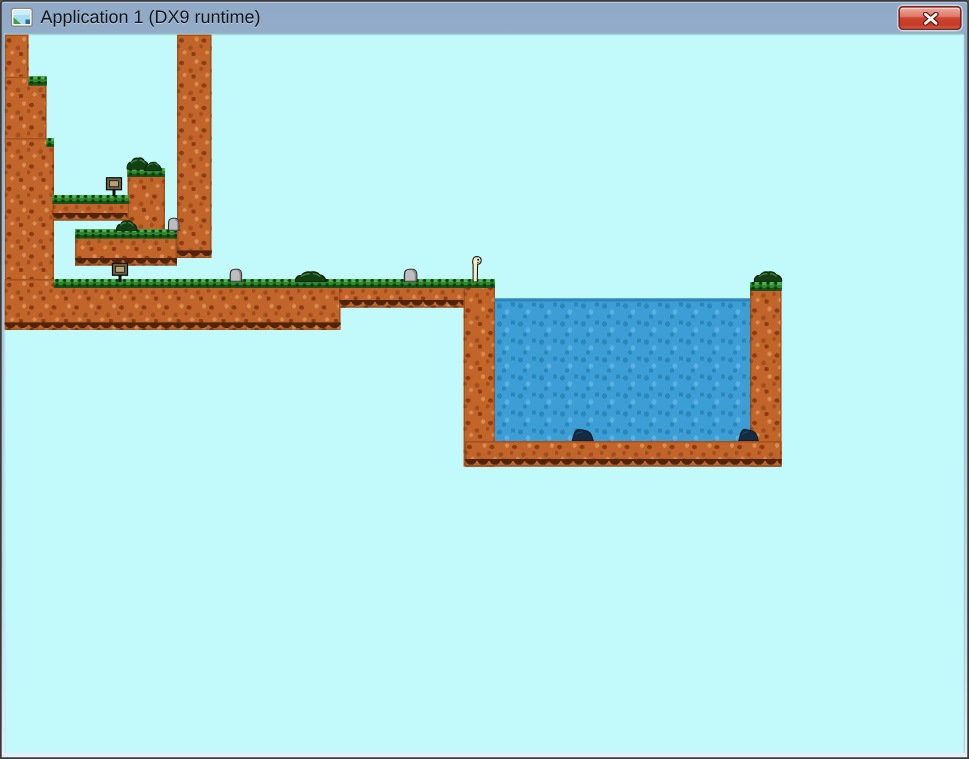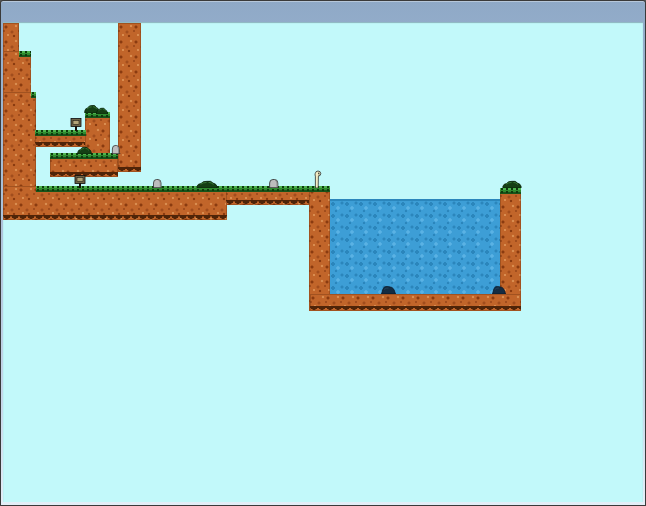--- a/index.html
+++ b/index.html
@@ -80,20 +80,40 @@
     border-top:2px solid var(--water-dark);
   }
   .sprite{position:absolute;}
   .sprite svg{display:block;width:100%;height:100%;}
 </style>
 </head>
 <body>
 
 <div class="window">
 
+  <div class="titlebar">
+    <span class="app-icon">
+      <svg viewBox="0 0 15 13" width="15" height="13">
+        <rect x="0.5" y="0.5" width="14" height="12" rx="1.5" fill="#fbfbfb" stroke="#8a8a8a"></rect>
+        <rect x="2" y="2" width="11" height="9" fill="#a9ddf2"></rect>
+        <rect x="2" y="2" width="11" height="3" fill="#cdeef9"></rect>
+        <path d="M2,11 L2,6.5 L7,11 Z" fill="#3f9e3f"></path>
+        <rect x="10" y="8" width="3" height="3" fill="#2e6b9e"></rect>
+      </svg>
+    </span>
+    <span class="title-text">Application 1 (DX9 runtime)</span>
+    <button class="close-btn">
+      <span style="display:flex;">
+        <svg viewBox="0 0 11 9" width="11" height="9">
+          <path d="M2,1.5 L9,7.5 M9,1.5 L2,7.5" stroke="#71190e" stroke-width="3.6" stroke-linecap="round"></path>
+          <path d="M2,1.5 L9,7.5 M9,1.5 L2,7.5" stroke="#ffffff" stroke-width="1.9" stroke-linecap="round"></path>
+        </svg>
+      </span>
+    </button>
+  </div>
 
   <div class="client">
     <div id="level">
         <div class="dirt" style="left: 0px; top: 1px; width: 16px; height: 33px;"></div>
         <div class="dirt" style="left: 0px; top: 29px; width: 28px; height: 46px;"></div>
         <div class="dirt" style="left: 0px; top: 70px; width: 33px; height: 128px;"></div>
         <div class="dirt edge" style="left: 32px; top: 108px; width: 51px; height: 17px;"></div>
         <div class="dirt" style="left: 82px; top: 90px; width: 25px; height: 45px;"></div>
         <div class="dirt edge" style="left: 115px; top: 1px; width: 23px; height: 149px;"></div>
         <div class="dirt edge" style="left: 47px; top: 131px; width: 68px; height: 24px;"></div>

